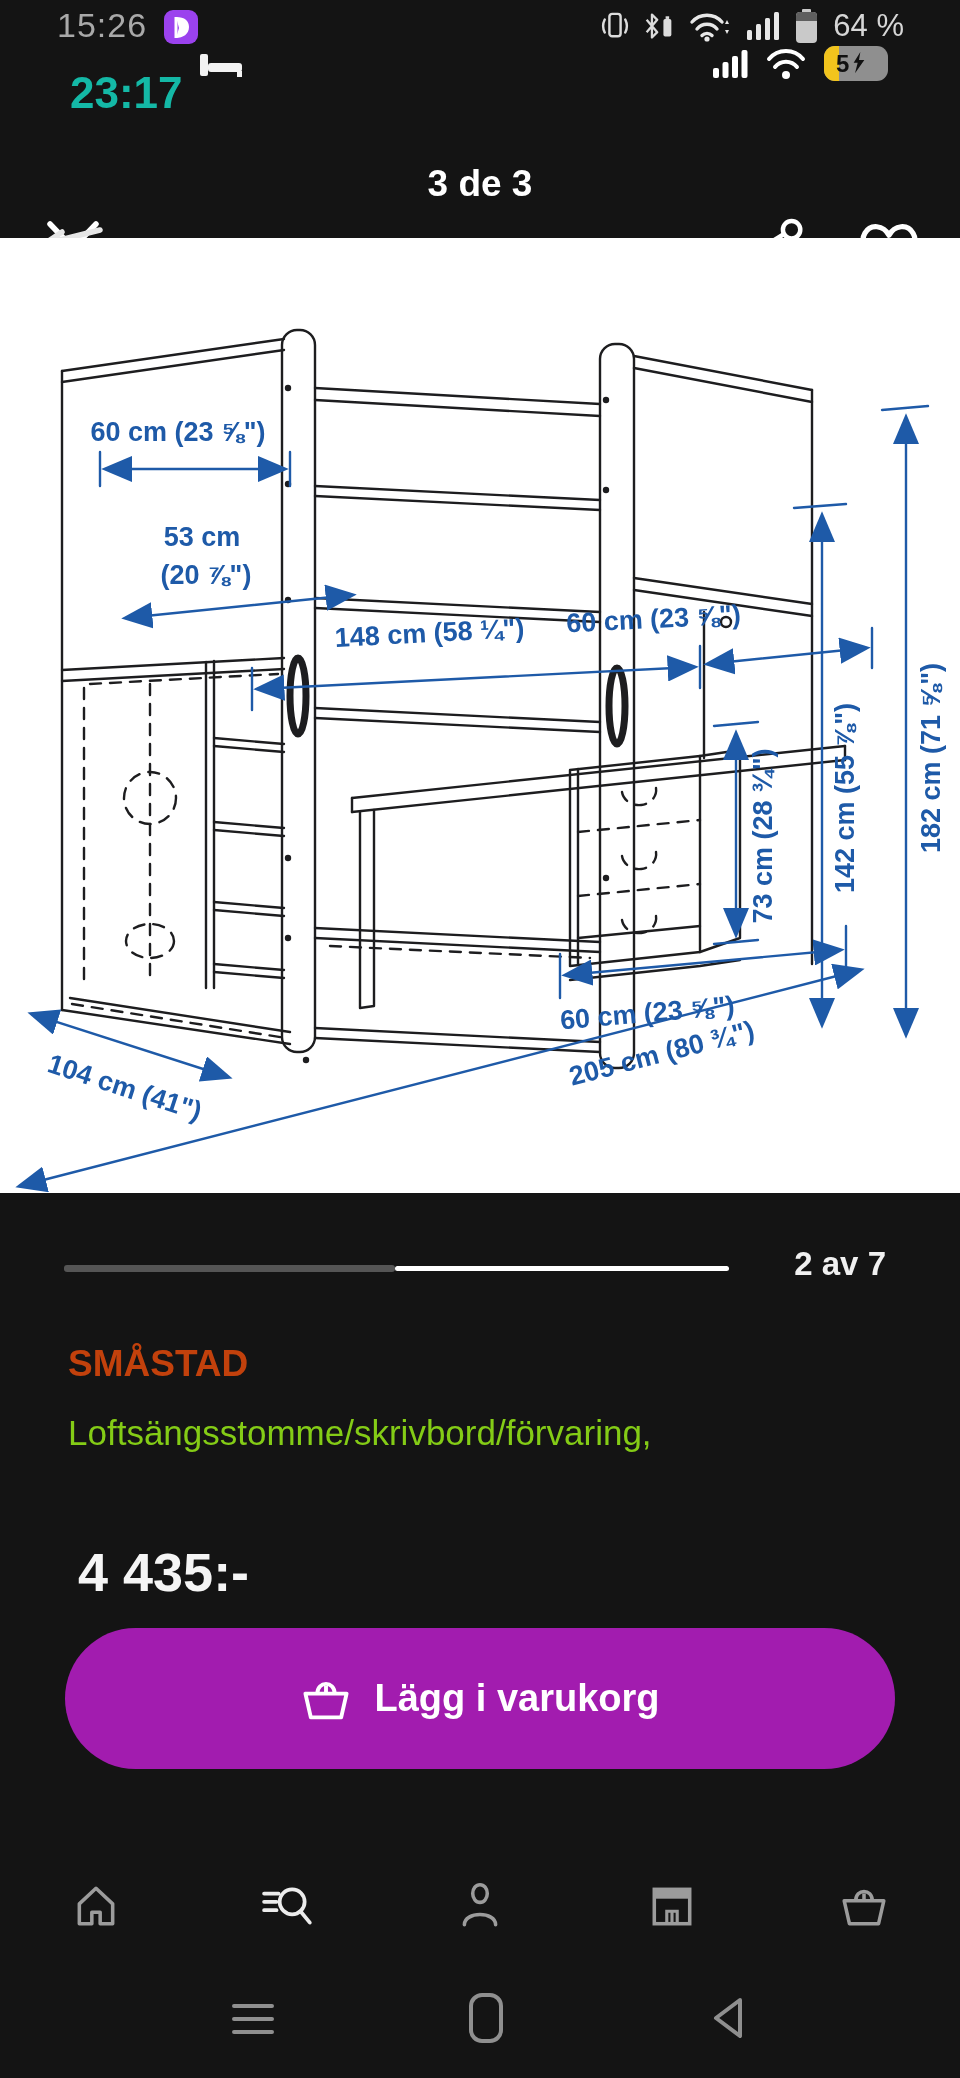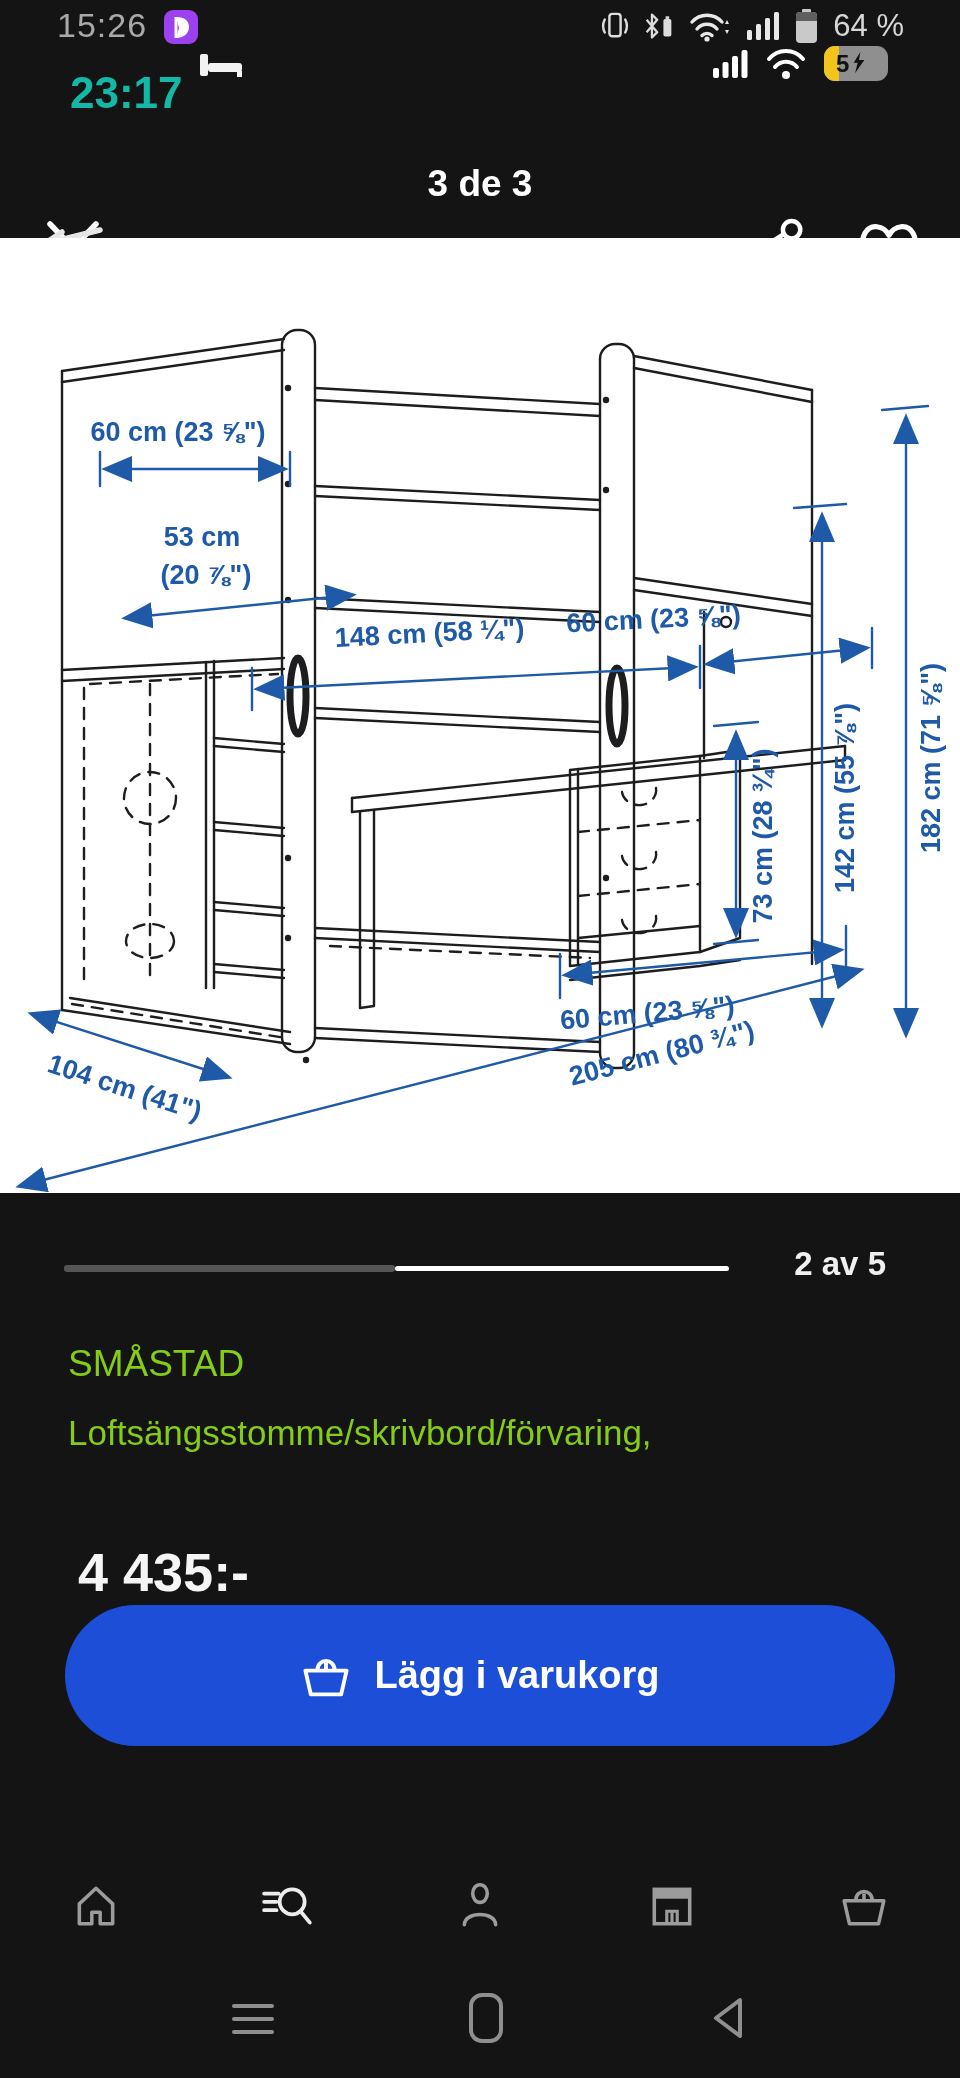--- a/index.html
+++ b/index.html
@@ -29,24 +29,24 @@
   .image-area{position:absolute;left:0;top:238px;width:960px;height:955px;background:#ffffff;}
   .ln{fill:none;stroke:#1d1d1f;stroke-width:2.4;stroke-linecap:round;stroke-linejoin:round;}
   .lnd{fill:none;stroke:#1d1d1f;stroke-width:2.4;stroke-linecap:round;stroke-linejoin:round;stroke-dasharray:11 9;}
   .dim{fill:none;stroke:#1E5AA8;stroke-width:2.4;stroke-linecap:round;}
   .dimtxt{fill:#1E5AA8;font-family:"Liberation Sans",sans-serif;font-size:27px;font-weight:700;}
   
   .info{position:absolute;left:0;top:1193px;width:960px;height:657px;background:#141414;}
   .pbar-a{position:absolute;left:64px;top:72px;width:331px;height:7px;background:#555;border-radius:3px;}
   .pbar-b{position:absolute;left:395px;top:73px;width:334px;height:5px;background:#fff;border-radius:3px;}
   .pcount{position:absolute;right:74px;top:52px;font-size:33px;font-weight:700;color:#f0f0f0;}
-  .pname{position:absolute;left:68px;top:150px;font-size:37px;font-weight:400;color:#84cc16;}
+  .pname{position:absolute;left:68px;top:150px;font-size:37px;font-weight:700;color:#c2410c;}
   .pdesc{position:absolute;left:68px;top:212px;font-size:35px;font-weight:400;color:#84cc16;line-height:56px;}
   .pprice{position:absolute;left:66px;top:348px;font-size:54px;font-weight:700;color:#f5f5f5;margin-left:12px;}
-  .addbtn{position:absolute;left:65px;top:412px;width:830px;height:141px;border-radius:71px;background:#1d4ed8;
+  .addbtn{position:absolute;left:65px;top:435px;width:830px;height:141px;border-radius:71px;background:#a21caf;
           display:flex;align-items:center;justify-content:center;gap:22px;border:none;cursor:pointer;}
   .addbtn span{font-size:38px;font-weight:700;color:#fff;font-family:"Liberation Sans",sans-serif;}
   
   .bnav{position:absolute;left:0;top:1850px;width:960px;height:112px;display:flex;}
   .bnav .cell{flex:1;display:flex;align-items:center;justify-content:center;}
   
   .anav{position:absolute;left:0;top:1962px;width:960px;height:116px;}
   .anav .recents{position:absolute;left:232px;top:38px;}
   .anav .ahome{position:absolute;left:468px;top:30px;}
   .anav .aback{position:absolute;left:710px;top:34px;}
@@ -268,21 +268,21 @@
 
         <line class="dim" x1="20" y1="948" x2="860" y2="732" marker-start="url(#ah)" marker-end="url(#ah)"></line>
         <text class="dimtxt" x="664" y="824" text-anchor="middle" transform="rotate(-14.5 664 824)">205 cm (80 ¾")</text>
       </g>
     </svg>
   </div>
 
   <div class="info">
     <div class="pbar-a"></div>
     <div class="pbar-b"></div>
-    <div class="pcount">2 av 5</div>
+    <div class="pcount">2 av 7</div>
     <div class="pname">SMÅSTAD</div>
     <div class="pdesc">
       <div>Loftsängsstomme/skrivbord/förvaring,</div>
     </div>
     <div class="pprice">4 435:-</div>
     <button class="addbtn">
       <svg width="52" height="46" viewBox="0 0 48 42">
         <path d="M5 16 H43 L38 38 H10 Z" fill="none" stroke="#fff" stroke-width="3.6" stroke-linejoin="round"></path>
         <path d="M16 16 C16 4 32 4 32 16" fill="none" stroke="#fff" stroke-width="3.6"></path>
         <path d="M24 9 V16" stroke="#fff" stroke-width="3.6"></path>

